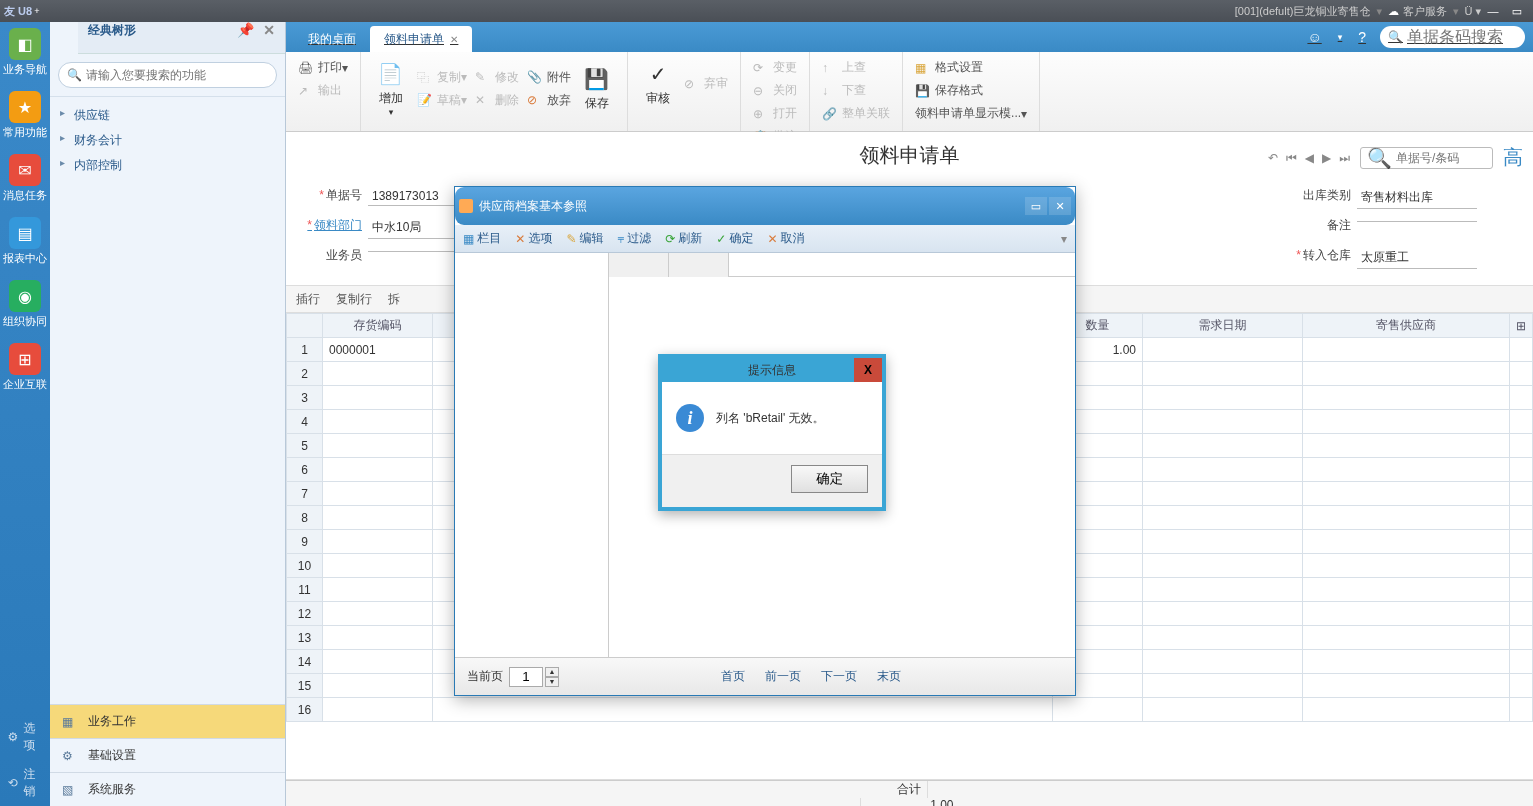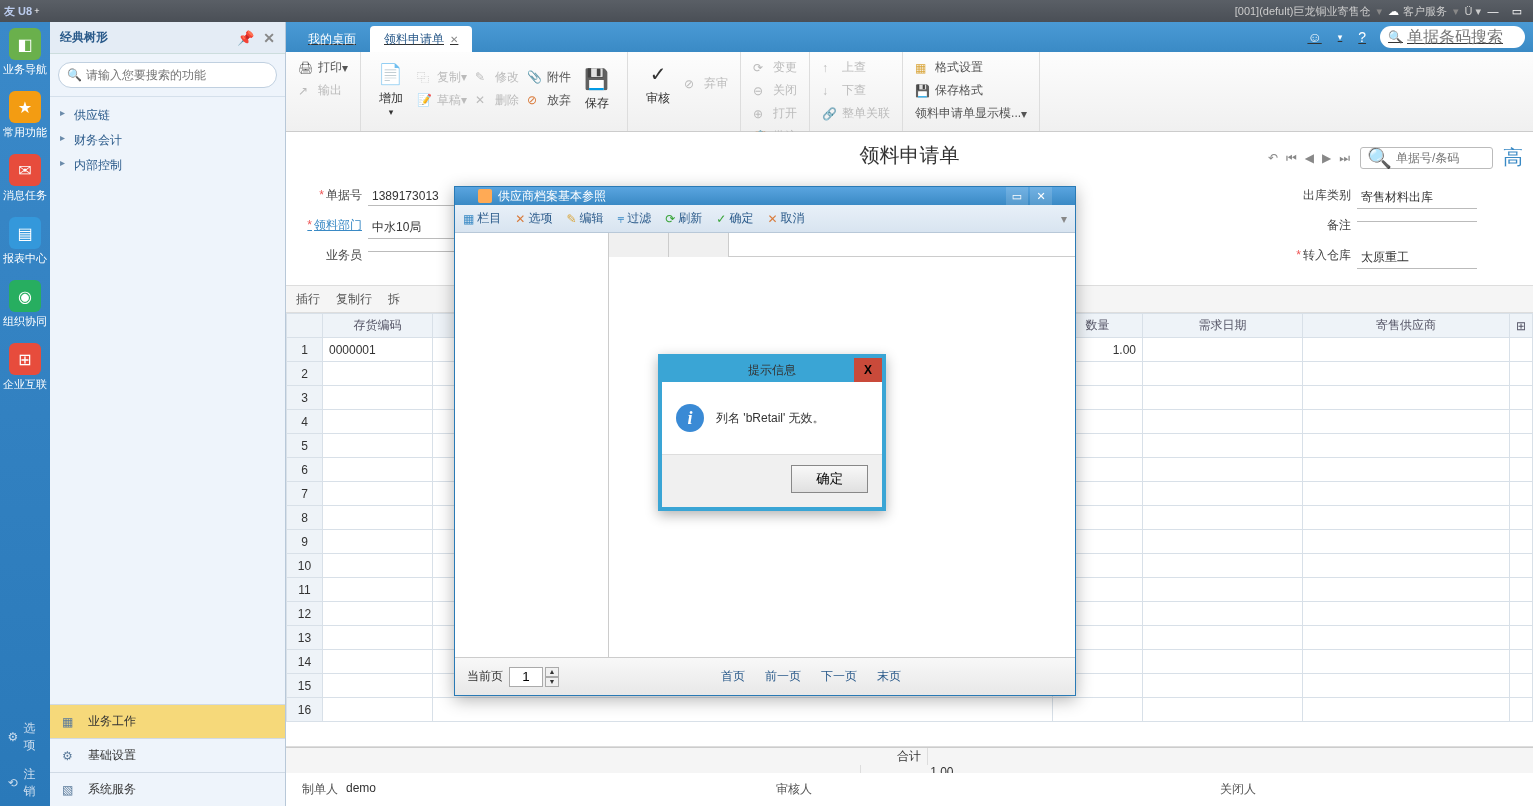--- a/index.html
+++ b/index.html
@@ -19,21 +19,21 @@
     
     .rail { width: 50px; background: linear-gradient(#3a89c9, #2a79b9); display: flex; flex-direction: column; align-items: center; padding-top: 6px; color: #fff; }
     .rail-item { width: 46px; display: flex; flex-direction: column; align-items: center; margin-bottom: 14px; cursor: pointer; font-size: 11px; }
     .rail-icon { width: 32px; height: 32px; border-radius: 6px; margin-bottom: 2px; display: flex; align-items: center; justify-content: center; font-size: 16px; }
     .rail .bottom { margin-top: auto; width: 100%; }
     .rail .bot-item { display: flex; align-items: center; padding: 6px; cursor: pointer; font-size: 12px; color: #cde; }
     .rail .bot-item .ico { width: 16px; margin-right: 4px; text-align: center; }
     
     
     .sidebar { width: 236px; background: #eef4fb; border-right: 1px solid #b8c8d8; display: flex; flex-direction: column; }
-    .sidebar-head { height: 32px; display: flex; align-items: center; padding: 0 10px; background: #e4ecf5; border-bottom: 1px solid #cdd; color: #2a5a8a; font-weight: bold; }
+    .sidebar-head { height: 32px; display: flex; padding: 0 10px; background: #e4ecf5; border-bottom: 1px solid #cdd; color: #2a5a8a; font-weight: bold; margin-left: 28px; }
     .sidebar-head .sp { flex: 1; }
     .sidebar-head .pin, .sidebar-head .cls { margin-left: 8px; cursor: pointer; color: #888; font-size: 14px; }
     .search-wrap { padding: 8px; border-bottom: 1px solid #d5e0eb; }
     .search-box { width: 100%; height: 26px; border: 1px solid #c0d0e0; border-radius: 13px; background: #fff; display: flex; align-items: center; padding: 0 8px; }
     .search-box .mag { color: #7aa; margin-right: 4px; }
     .search-box input { border: none; outline: none; flex: 1; font-size: 12px; background: transparent; }
     .tree { padding: 6px 10px; }
     .tree-item { padding: 4px 0 4px 14px; color: #2a5a8a; cursor: pointer; position: relative; }
     .tree-item::before { content: "▸"; position: absolute; left: 0; color: #6a8aaa; font-size: 10px; }
     .sidebar-bottom { margin-top: auto; }
@@ -100,21 +100,21 @@
     .grid-total .tt-sp { flex: 1; }
     .grid-total .tt-val { width: 100px; text-align: right; padding-right: 6px; border-left: 1px solid #ddd; }
     
     
     .footer { padding: 8px 16px; background: #fff; display: flex; }
     .footer .fitem { display: flex; margin-right: 120px; }
     .footer .fitem .l { color: #555; margin-right: 8px; }
     
     
     .modal-ref { position: absolute; left: 454px; top: 186px; width: 622px; height: 510px; background: #fff; border: 1px solid #2a7ab5; box-shadow: 0 4px 16px rgba(0,0,0,0.3); display: flex; flex-direction: column; z-index: 100; }
-    .modal-ref .m-title { height: 18px; background: linear-gradient(#5aa5e0, #3a8ac5); color: #fff; display: flex; align-items: center; padding: 0 23px; }
+    .modal-ref .m-title { height: 38px; background: linear-gradient(#5aa5e0, #3a8ac5); color: #fff; display: flex; align-items: center; padding: 0 4px; border-radius: 9px; }
     .m-title .mti { width: 14px; height: 14px; background: #fa5; margin-right: 6px; border-radius: 2px; }
     .m-title .sp { flex: 1; }
     .m-title .mbtn { width: 22px; text-align: center; cursor: pointer; background: rgba(255,255,255,0.15); margin-left: 2px; height: 18px; line-height: 18px; font-size: 11px; }
     .modal-ref .m-tb { height: 28px; background: linear-gradient(#e8f0f8, #d8e4f0); border-bottom: 1px solid #b8c8d8; display: flex; align-items: center; padding: 0 8px; }
     .m-tb .mti { display: flex; align-items: center; margin-right: 14px; cursor: pointer; color: #2a5a8a; }
     .m-tb .mti .ico { margin-right: 3px; font-size: 12px; }
     .m-tb .drop { margin-left: auto; color: #888; cursor: pointer; }
     .modal-ref .m-body { flex: 1; display: flex; background: #fff; }
     .m-body .m-left { width: 154px; border-right: 1px solid #ccc; }
     .m-body .m-right { flex: 1; }
@@ -587,32 +587,20 @@
           </tbody>
       </table>
     </div>
     <div class="grid-total">
       <span class="tt-lbl">合计</span>
       <span style="width:730px"></span>
       <span class="tt-val">1.00</span>
       <span class="tt-sp"></span>
     </div>
 
-    <div class="footer">
-      <div class="fitem">
-          <span class="l">制单人</span>
-          <span>demo</span>
-        </div>
-      <div class="fitem" style="margin-left:280px">
-          <span class="l">审核人</span>
-        </div>
-      <div class="fitem" style="margin-left:280px">
-          <span class="l">关闭人</span>
-        </div>
-    </div>
   </div>
 </div>
 
 <div class="modal-ref">
   <div class="m-title">
     <span class="mti"></span>
     <span>供应商档案基本参照</span>
     <span class="sp"></span>
     <span class="mbtn">▭</span>
     <span class="mbtn">✕</span>

